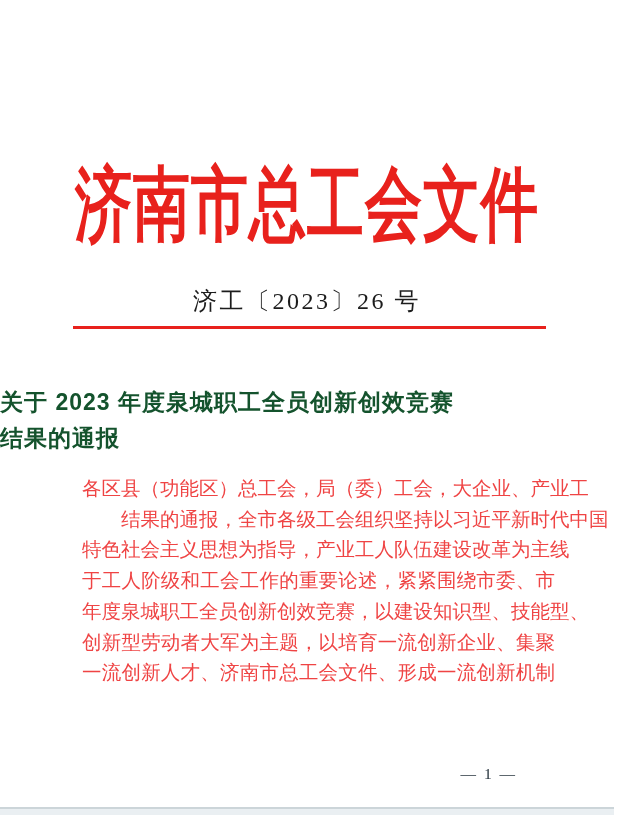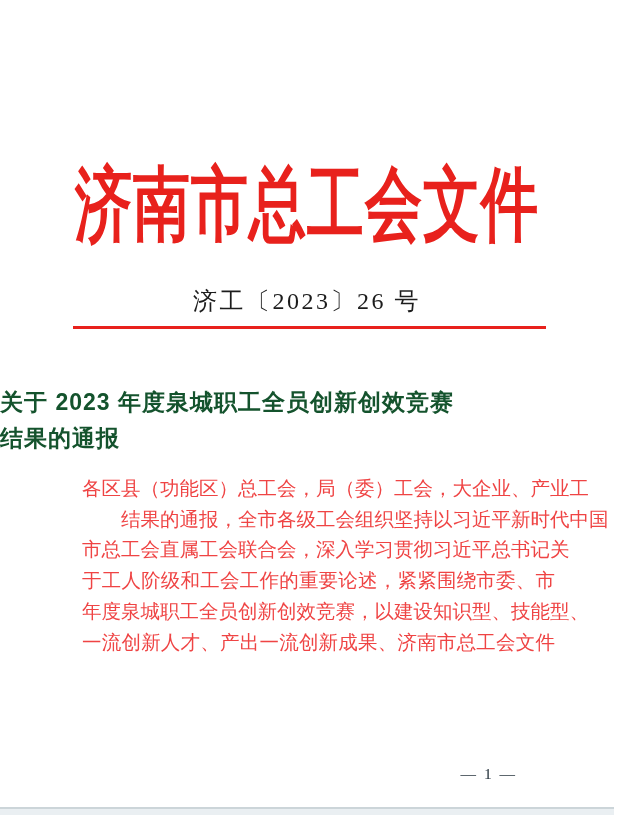--- a/index.html
+++ b/index.html
@@ -119,23 +119,24 @@
   <div class="red-rule"></div>
 
   <div class="doc-title">
     <div>关于 2023 年度泉城职工全员创新创效竞赛</div>
     <div>结果的通报</div>
   </div>
 
   <div class="text-block">
     <div class="text-line">各区县（功能区）总工会，局（委）工会，大企业、产业工</div>
     <div class="text-line indent">结果的通报，全市各级工会组织坚持以习近平新时代中国</div>
-    <div class="text-line">市总工会直属工会联合会，深入学习贯彻习近平总书记关</div>
+    <div class="text-line">特色社会主义思想为指导，产业工人队伍建设改革为主线</div>
     <div class="text-line">于工人阶级和工会工作的重要论述，紧紧围绕市委、市</div>
     <div class="text-line">年度泉城职工全员创新创效竞赛，以建设知识型、技能型、</div>
-    <div class="text-line">一流创新人才、产出一流创新成果、济南市总工会文件</div>
+    <div class="text-line">创新型劳动者大军为主题，以培育一流创新企业、集聚</div>
+    <div class="text-line">一流创新人才、济南市总工会文件、形成一流创新机制</div>
   </div>
 
   <div class="page-number">— 1 —</div>
 
   <div class="page-edge"></div>
 
 </div>
 
 </body></html>

